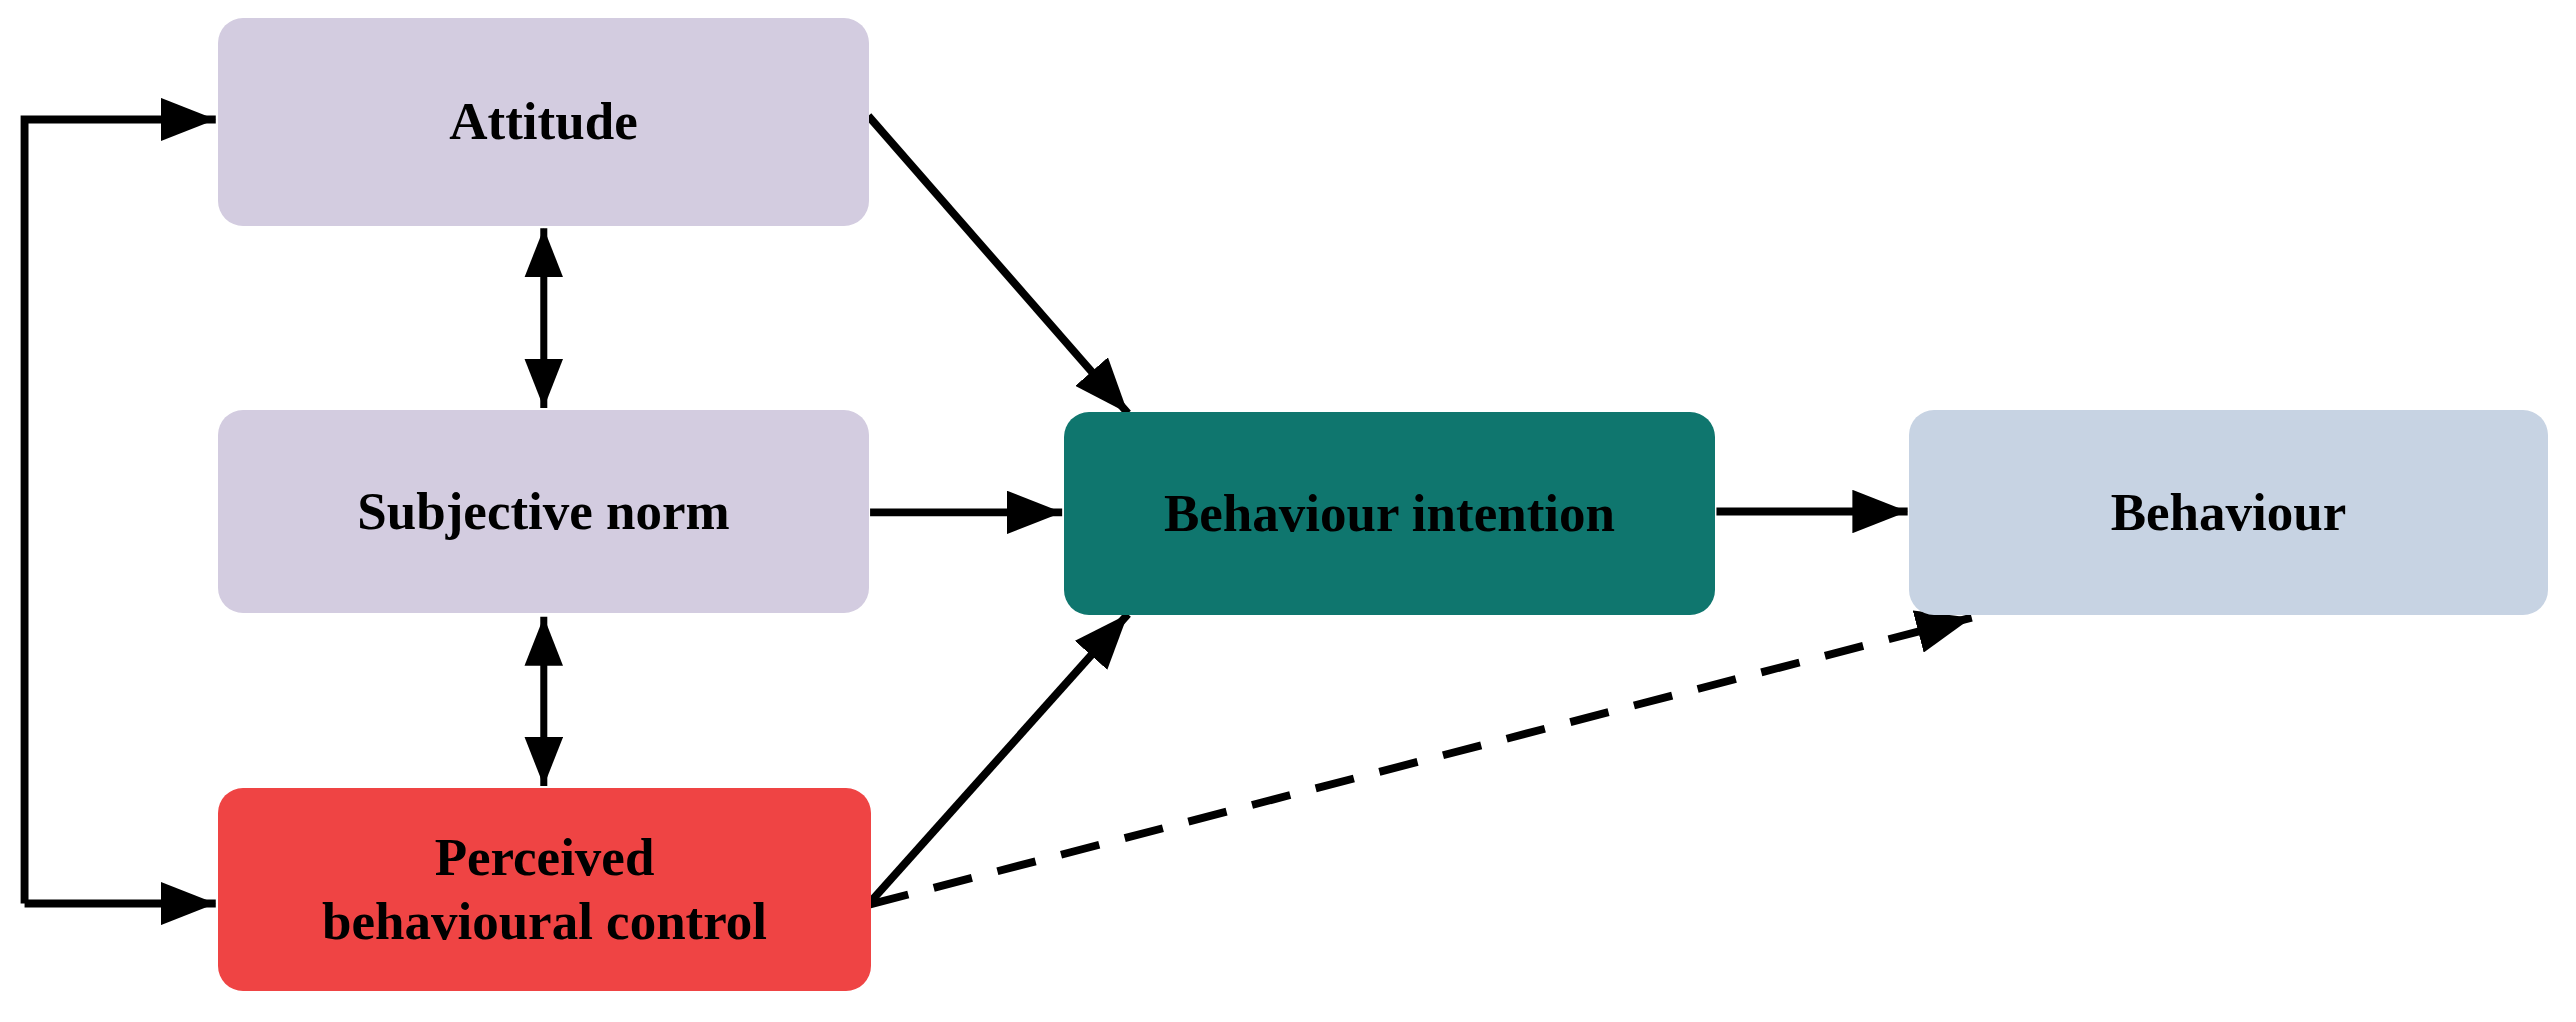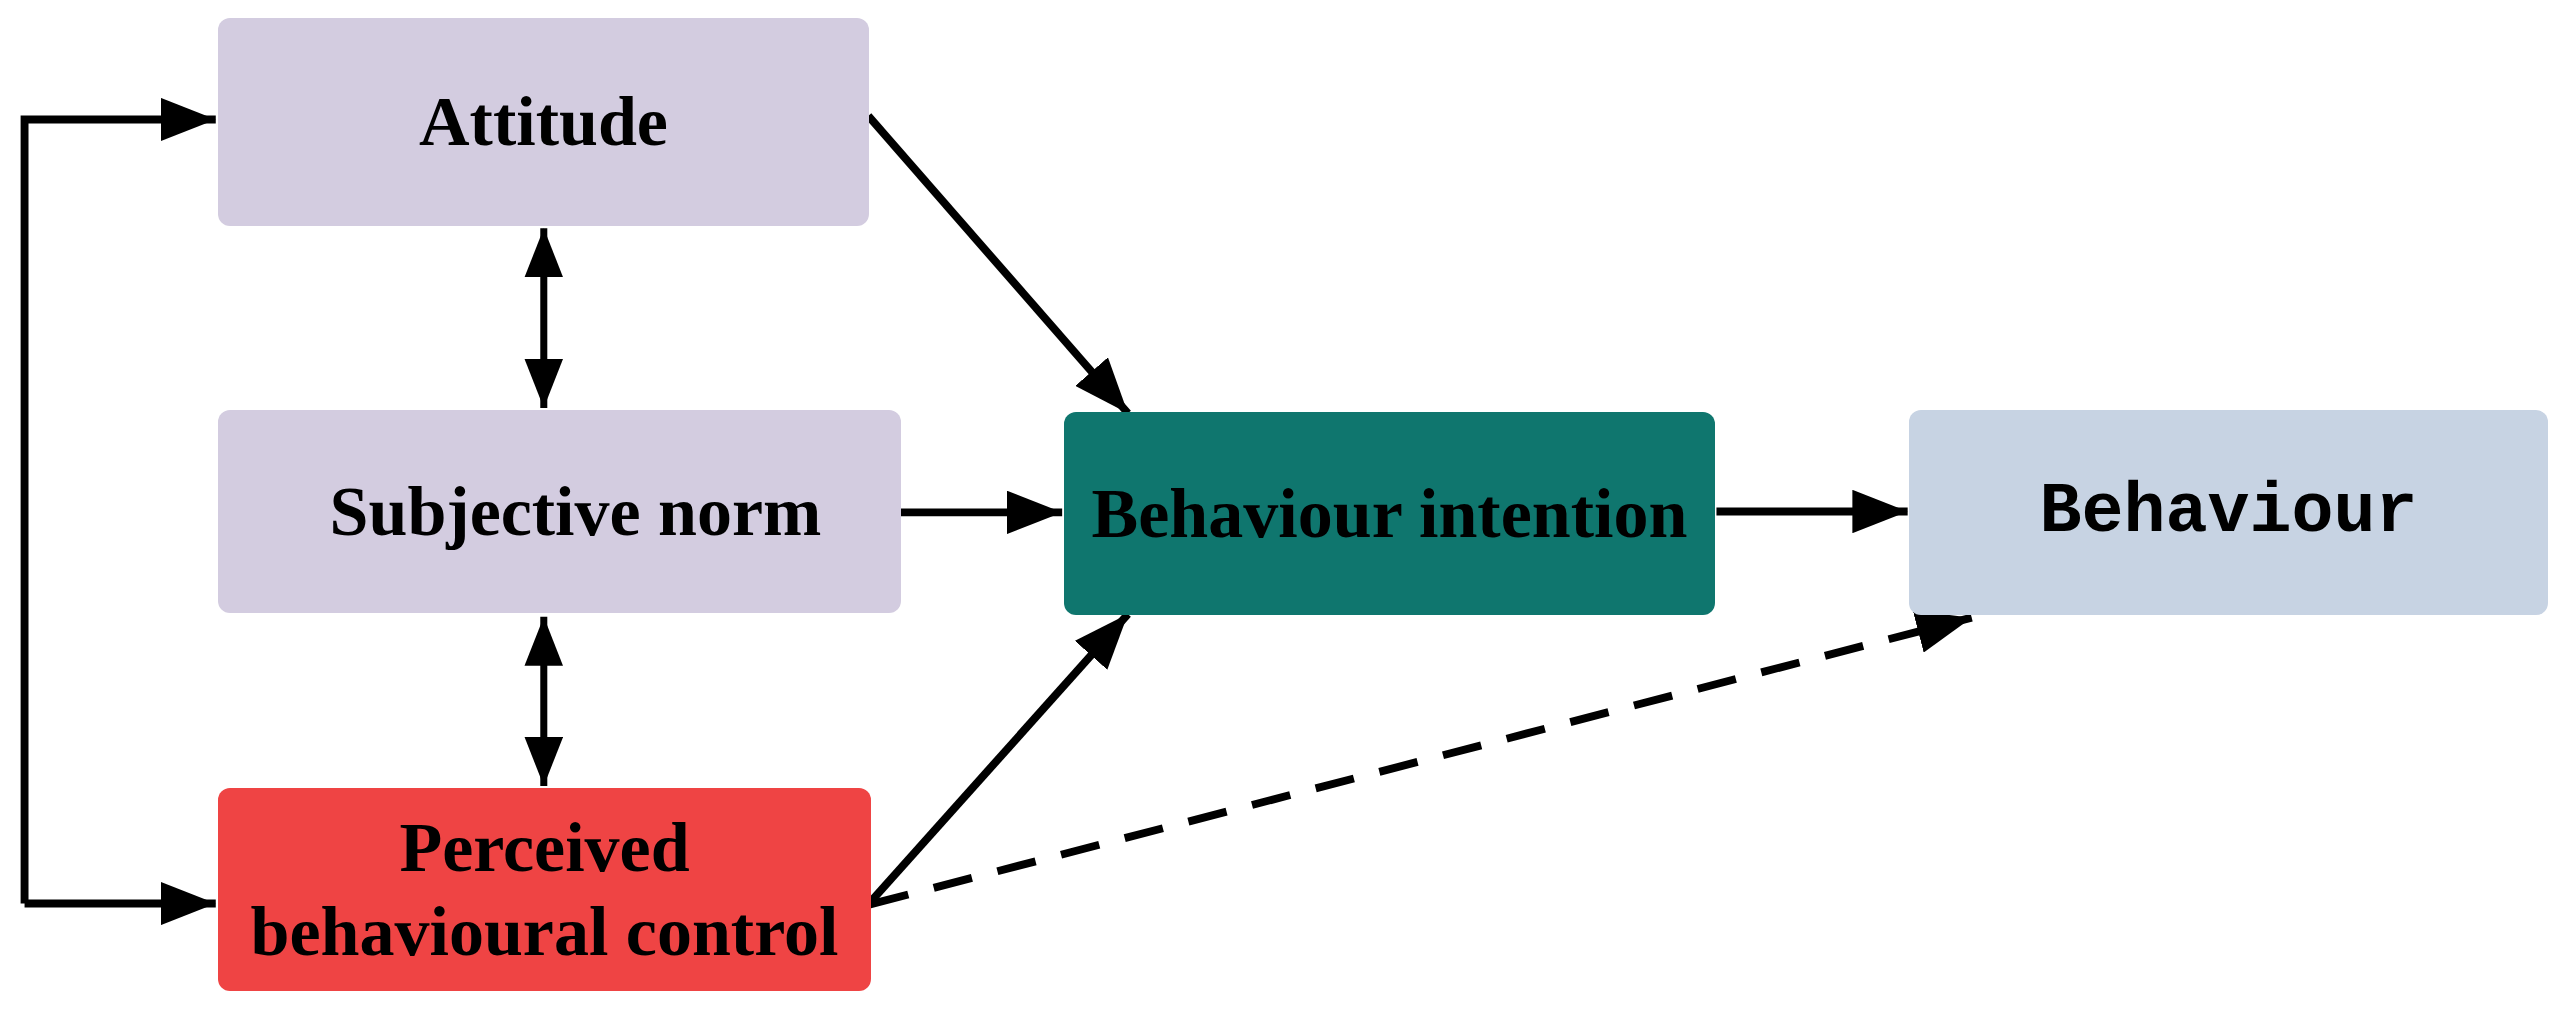--- a/index.html
+++ b/index.html
@@ -12,33 +12,33 @@
     font-family: "Liberation Serif", serif;
   }
   #arrow-layer {
     position: absolute;
     left: 0; top: 0;
     width: 2576px; height: 1023px;
     pointer-events: none;
   }
   .node {
     position: absolute;
-    border-radius: 12px;
+    border-radius: 25px;
     display: flex;
     align-items: center;
     justify-content: center;
     text-align: center;
     color: #000000;
     font-weight: bold;
-    font-size: 70px;
+    font-size: 53px;
     line-height: 1.19;
     white-space: pre-line;
   }
   .node-attitude  { left: 218px;  top: 17.5px;  width: 651px; height: 208px; }
-  .node-norm      { left: 218px;  top: 410px; width: 651px; height: 203px; padding-left: 32px; }
+  .node-norm      { left: 218px;  top: 410px; width: 651px; height: 203px; }
   .node-pbc       { left: 218px;  top: 788px; width: 653px; height: 203px; }
   .node-intention { left: 1064px; top: 412px; width: 651px; height: 203px; }
   .node-behaviour { left: 1909px; top: 410px; width: 639px; height: 205px; }
 </style>
 </head>
 <body>
 
 <div id="canvas">
 
   <svg id="arrow-layer" viewBox="0 0 2937 1166" xmlns="http://www.w3.org/2000/svg">
@@ -77,18 +77,18 @@
 
   <div class="node node-pbc" style="background-color: #ef4444;">
     <span>Perceived
 behavioural control</span>
   </div>
 
   <div class="node node-intention" style="background-color: #0f766e;">
     <span>Behaviour intention</span>
   </div>
 
-  <div class="node node-behaviour" style="background-color: rgb(199, 211, 227); font-family: Liberation Mono, monospace;">
+  <div class="node node-behaviour" style="background-color: rgb(199, 211, 227);">
     <span>Behaviour</span>
   </div>
 
 </div>
 
 
 </body></html>

